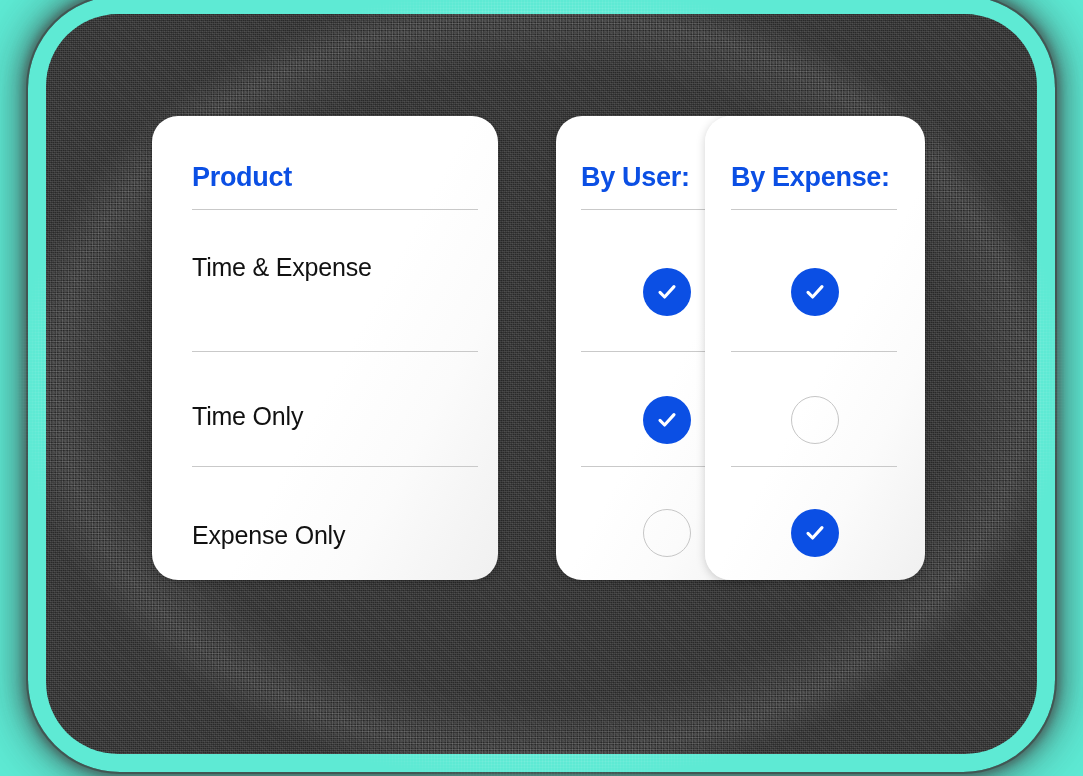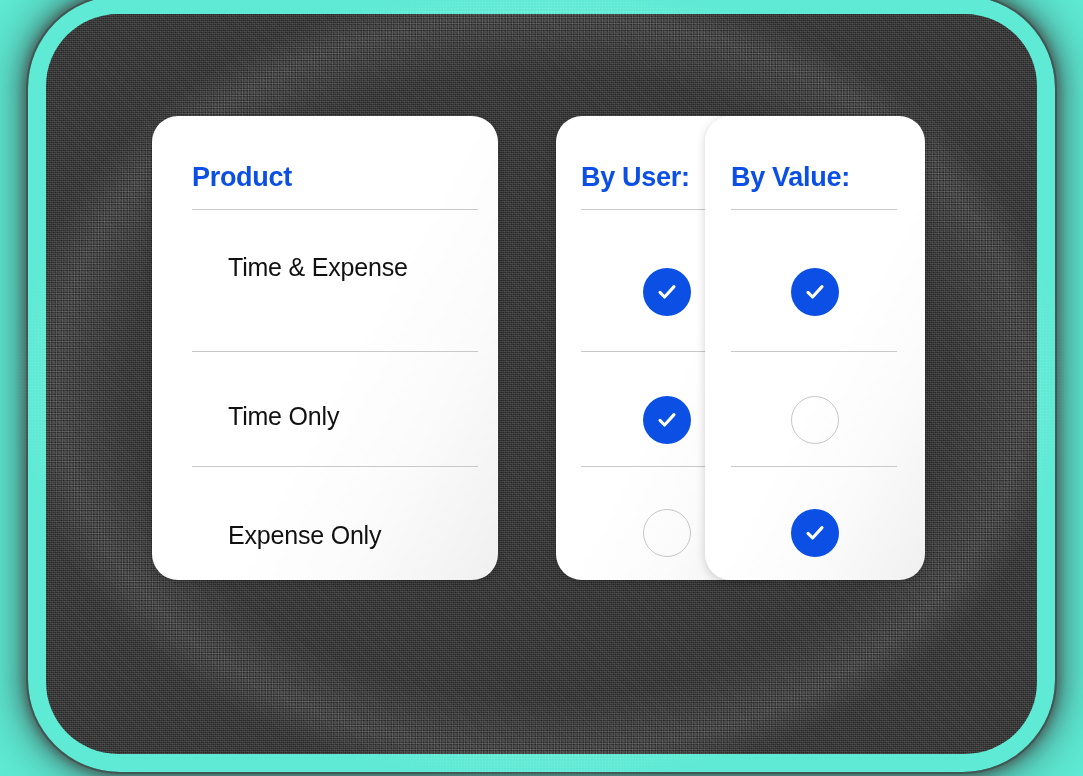--- a/index.html
+++ b/index.html
@@ -110,21 +110,20 @@
 
   
   .prod-label {
     position: absolute;
     left: 40px;
     right: 14px;
     font-size: 25px;
     line-height: 41px;
     color: #111111;
     letter-spacing: -0.2px;
-    margin-left: 36px;
   }
   #prod-row-0 { top: 131px; }
   #prod-row-1 { top: 280px; }
   #prod-row-2 { top: 399px; }
 
   
   .check-cell {
     position: absolute;
     width: 100%;
     display: flex;
@@ -211,21 +210,21 @@
     </div>
 
     <div class="divider d3"></div>
 
     <div class="check-cell cc-2">
       <span class="mark off"></span>
     </div>
   </div>
 
   <div class="card" id="card-by-report">
-    <div class="col-head">By Value:</div>
+    <div class="col-head">By Expense:</div>
 
     <div class="divider d1"></div>
 
     <div class="check-cell cc-0">
       <span class="mark on">
         <svg width="26" height="26" viewBox="0 0 26 26" aria-hidden="true">
           <path d="M6 13.4 L10.6 18 L20 7.6" fill="none" stroke="#ffffff" stroke-width="3.1" stroke-linecap="round" stroke-linejoin="round"></path>
         </svg>
       </span>
     </div>

